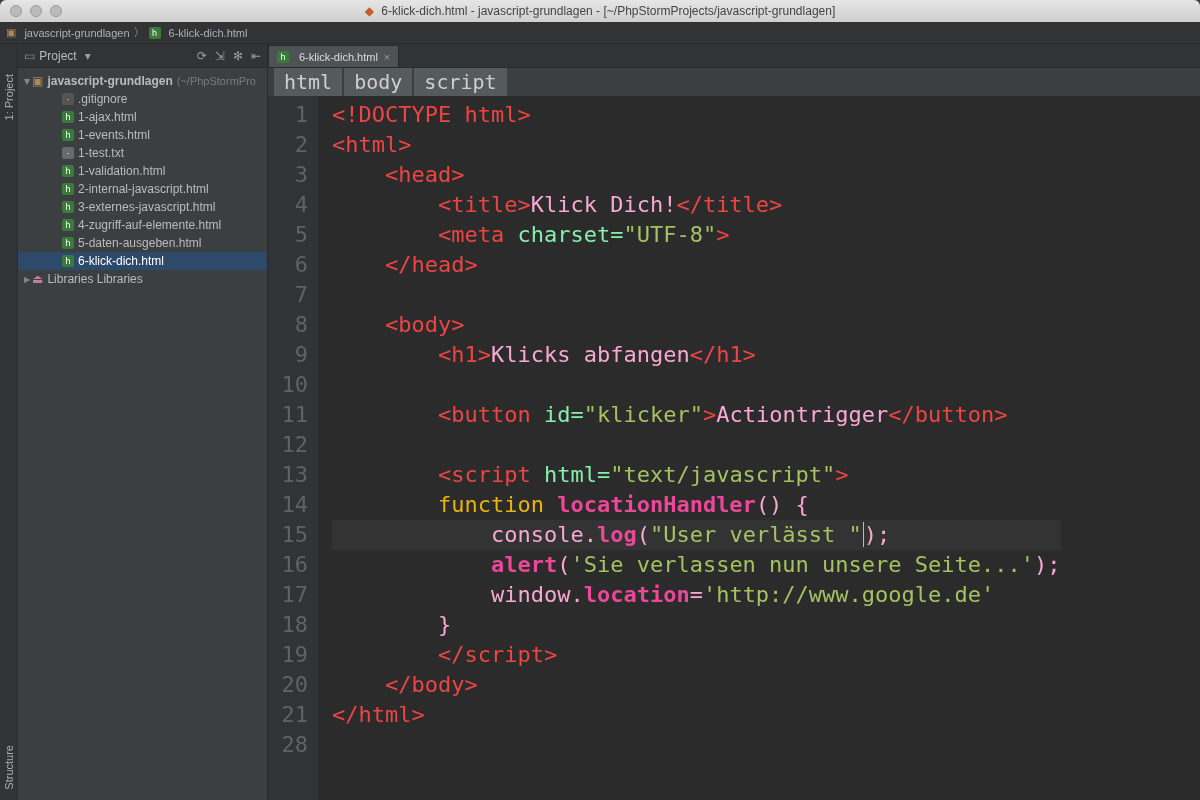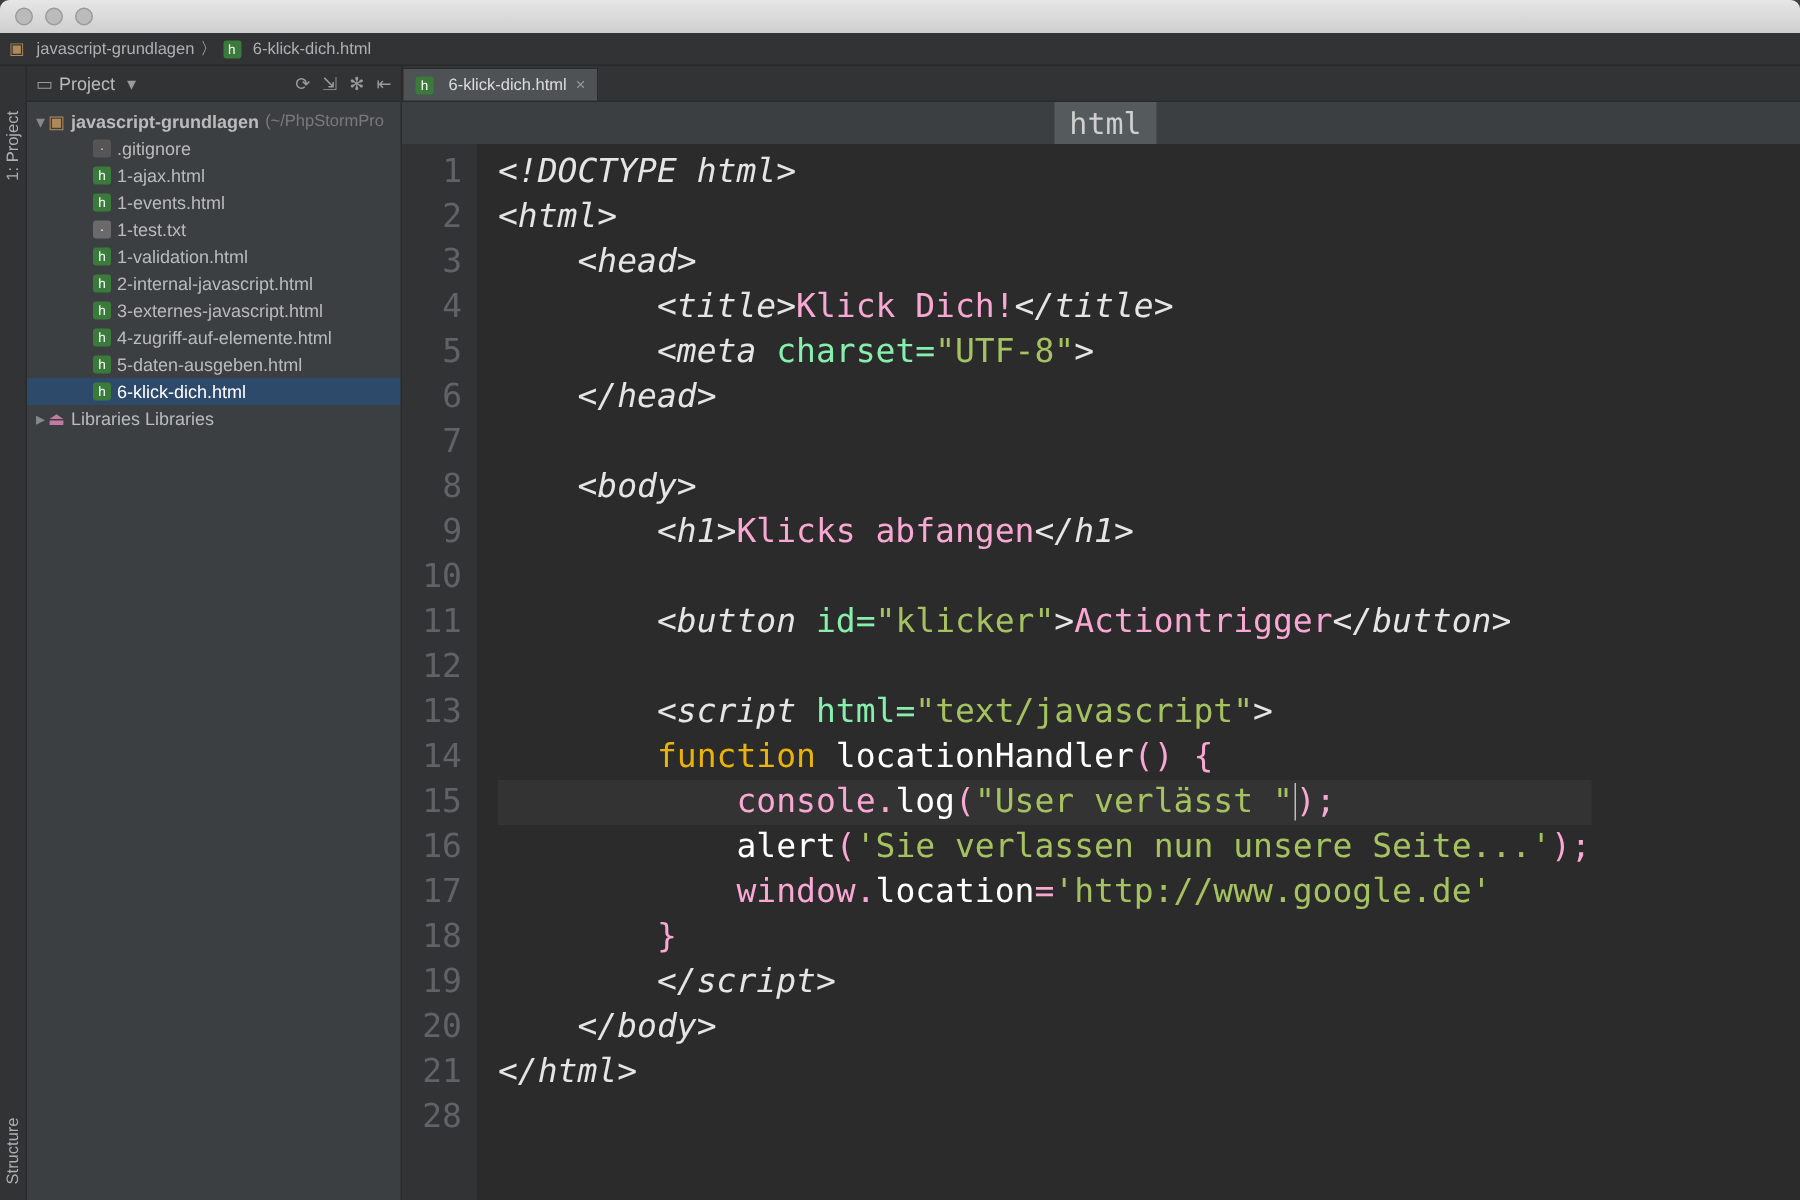--- a/index.html
+++ b/index.html
@@ -55,44 +55,52 @@
   .ic-txt{background:#6a6a6a;color:#fff;}
   .ic-js{background:#b3582a;color:#fff;}
   .ic-gen{background:#555;color:#ddd;}
   .ic-lib{color:#c27ba0;margin-right:4px;}
   .proj-dim{color:#7a7a7a;margin-left:4px;font-size:11px;}
   
   .editor-col{flex:1;display:flex;flex-direction:column;min-width:0;}
   .tabbar{height:24px;background:var(--bg-dark);display:flex;align-items:flex-end;border-bottom:1px solid #2a2a2a;}
   .tab{height:22px;display:flex;align-items:center;gap:6px;padding:0 8px;background:#4e5254;border:1px solid #2a2a2a;border-bottom:none;font-size:11px;color:#ddd;cursor:pointer;}
   .tab .close{color:#999;font-size:11px;cursor:pointer;}
-  .bc{height:28px;display:flex;align-items:center;padding-left:6px;gap:2px;flex-direction:column;}
+  .bc{height:28px;display:flex;align-items:center;padding-left:6px;gap:2px;}
   .bc span{background:#555a5c;color:#cfcfcf;padding:2px 10px;font-family:Menlo,Consolas,monospace;font-size:20px;}
   .code-wrap{flex:1;display:flex;background:#2b2b2b;font-family:Menlo,Consolas,monospace;font-size:22px;line-height:30px;overflow:auto;}
   .gutter{width:50px;text-align:right;color:#606366;padding:4px 10px 4px 0;user-select:none;background:#313335;}
   .code{padding:4px 0 4px 14px;white-space:pre;color:var(--plain);}
-  .t-tag{color:#e5e5e5;font-style:italic;}
+  .t-tag{color:#ef4444;}
   .t-attr{color:#86efac;}
   .t-str{color:#a5c261;}
   .t-kw{color:#eab308;}
-  .t-fn{color:#ffffff;}
+  .t-fn{color:#ec4899;font-weight:bold;}
   .t-txt{color:#f9a8d4;}
   .hl-line{background:rgba(255,255,255,0.04);display:inline-block;width:100%;}
   .caret{border-left:1px solid #bbb;margin-left:1px;}
 </style>
 </head>
 <body>
 
 <div class="window">
 
   <div class="titlebar">
     <div class="traffic">
       <div class="dot"></div>
       <div class="dot"></div>
       <div class="dot"></div>
+    </div>
+    <div class="title-center">
+      <span class="ticon">◆</span>
+      <span>6-klick-dich.html</span>
+      <span> - </span>
+      <span>javascript-grundlagen</span>
+      <span> - </span>
+      <span>[~/PhpStormProjects/javascript-grundlagen]</span>
     </div>
   </div>
 
   <div class="crumbs">
     <span class="crumb">
       <span class="ticon-folder">▣</span>
       <span>javascript-grundlagen</span>
     </span>
     <span class="chev">〉</span>
     <span class="crumb">

